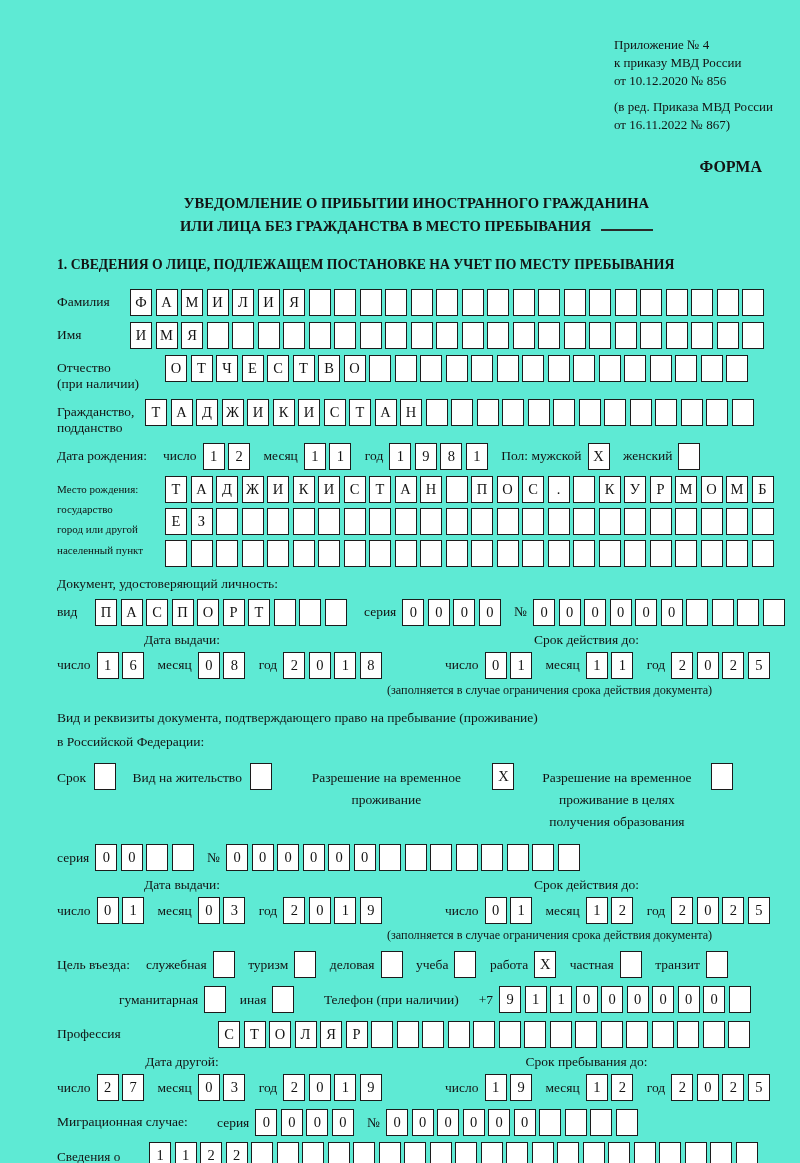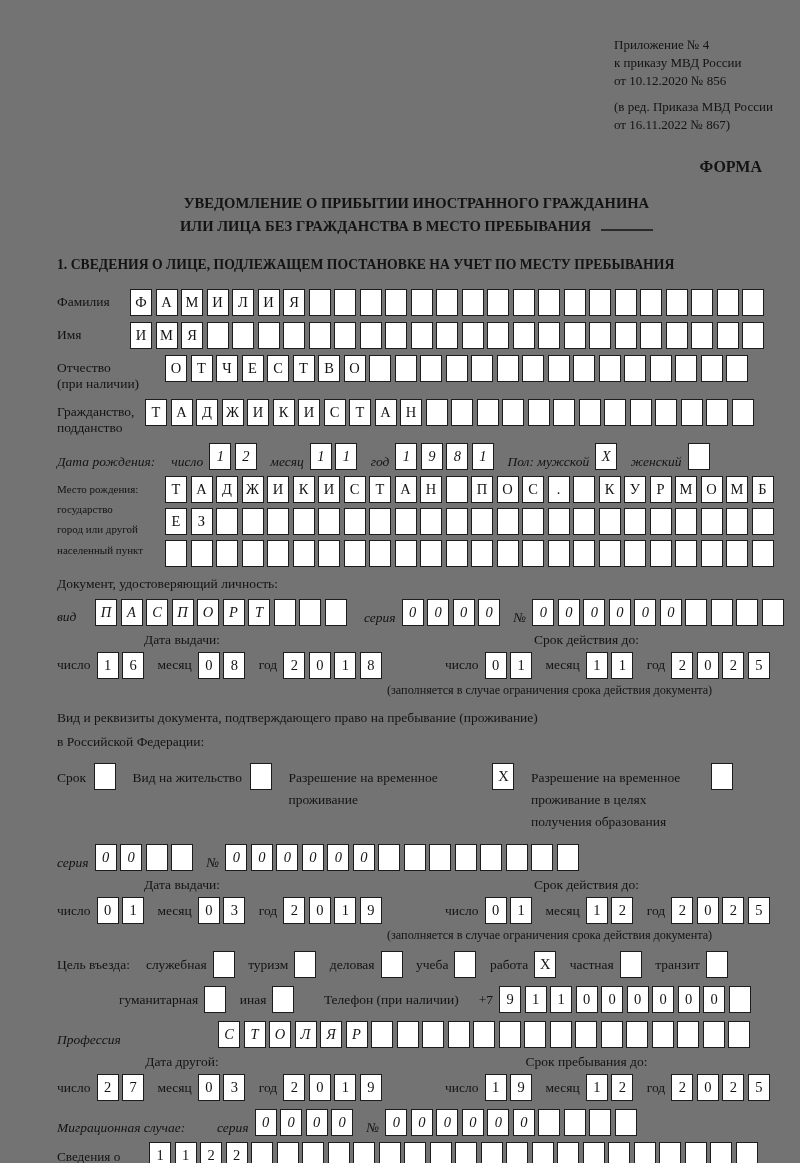--- a/index.html
+++ b/index.html
@@ -1,30 +1,30 @@
 <!DOCTYPE html>
 <html><head>
 <meta charset="utf-8">
 <style>
   html,body { margin:0; padding:0; background:#ffffff; }
   body { width:800px; height:1163px; font-family:"Liberation Serif","DejaVu Serif",serif; color:#131313; }
-  .page { box-sizing:border-box; width:800px; height:1163px; padding:36px 24px 16px 57px; overflow:hidden; background:#737373; }
+  .page { box-sizing:border-box; width:800px; height:1163px; padding:36px 24px 16px 57px; overflow:hidden; background:#5eead4; }
 
   .hdr { margin-left:557px; font-size:13px; line-height:1.4; }
   .hdr-text { white-space:pre-line; }
   .hdr-rev { margin-top:7px; }
   .forma { text-align:right; font-weight:bold; font-size:16px; margin:24px 14px 16px 0; }
 
   .title { text-align:center; font-weight:bold; font-size:14.6px; line-height:1.6; margin-bottom:18px; }
   .blank { display:inline-block; width:52px; border-bottom:2px solid #2a2a2a; height:13px; margin-left:10px; }
 
   .sec-head { font-weight:bold; font-size:13.7px; margin:0 0 16px 0; }
 
   .row { display:flex; align-items:flex-start; margin-bottom:6px; }
-  .row.center { align-items:flex-end;font-style:italic; }
+  .row.center { align-items:center; }
   .lbl { font-size:13.5px; line-height:1.22; padding-top:5px; flex:0 0 auto; white-space:pre-line; }
   .w-surname { width:73px; }
   .w-first { width:73px; }
   .w-patr { width:108px; }
   .w-cit { width:88px; }
   .w-vid { width:38px; }
   .w-prof { width:161px; }
   .w-migr { width:150px; }
 
   .cells { display:flex; flex:0 0 auto; }
@@ -48,21 +48,21 @@
   .dg2 .dg-title { padding-left:10px; }
   .dg-fields { display:flex; align-items:center; }
   .dg2 .dg-fields { margin-left:58px; }
   .dg-note { font-size:12.2px; margin-top:4px; white-space:nowrap; }
 
   .res-intro { font-size:13.5px; line-height:1.85; margin:6px 0 8px 0; white-space:pre-line; }
   .opts { display:flex; align-items:flex-start; margin-bottom:12px; }
   .opt { display:flex; align-items:flex-start; margin-right:13px; }
   .opt:last-child { margin-right:0; }
   .opt-lbl { font-size:13.5px; line-height:1.6; padding-top:4px; margin-right:8px; white-space:pre-line; }
-  .opt-lbl.center { text-align:left; }
+  .opt-lbl.center { text-align:center; }
   .opt-lbl.c3 { width:196px; }
   .opt-lbl.c4 { width:172px; }
 
   .purp { display:flex; align-items:center; margin-bottom:8px; font-size:13.5px; flex-wrap:nowrap; }
   .purp .p-lbl { margin:0 6px 0 10px; white-space:nowrap; }
   .purp .p-lbl.head { margin-left:0; }
   .purp2 { margin-left:62px; }
   .phone-lbl { margin-left:26px !important; }
   .phone-prefix { margin:0 6px 0 14px; font-size:13.5px; }
 

